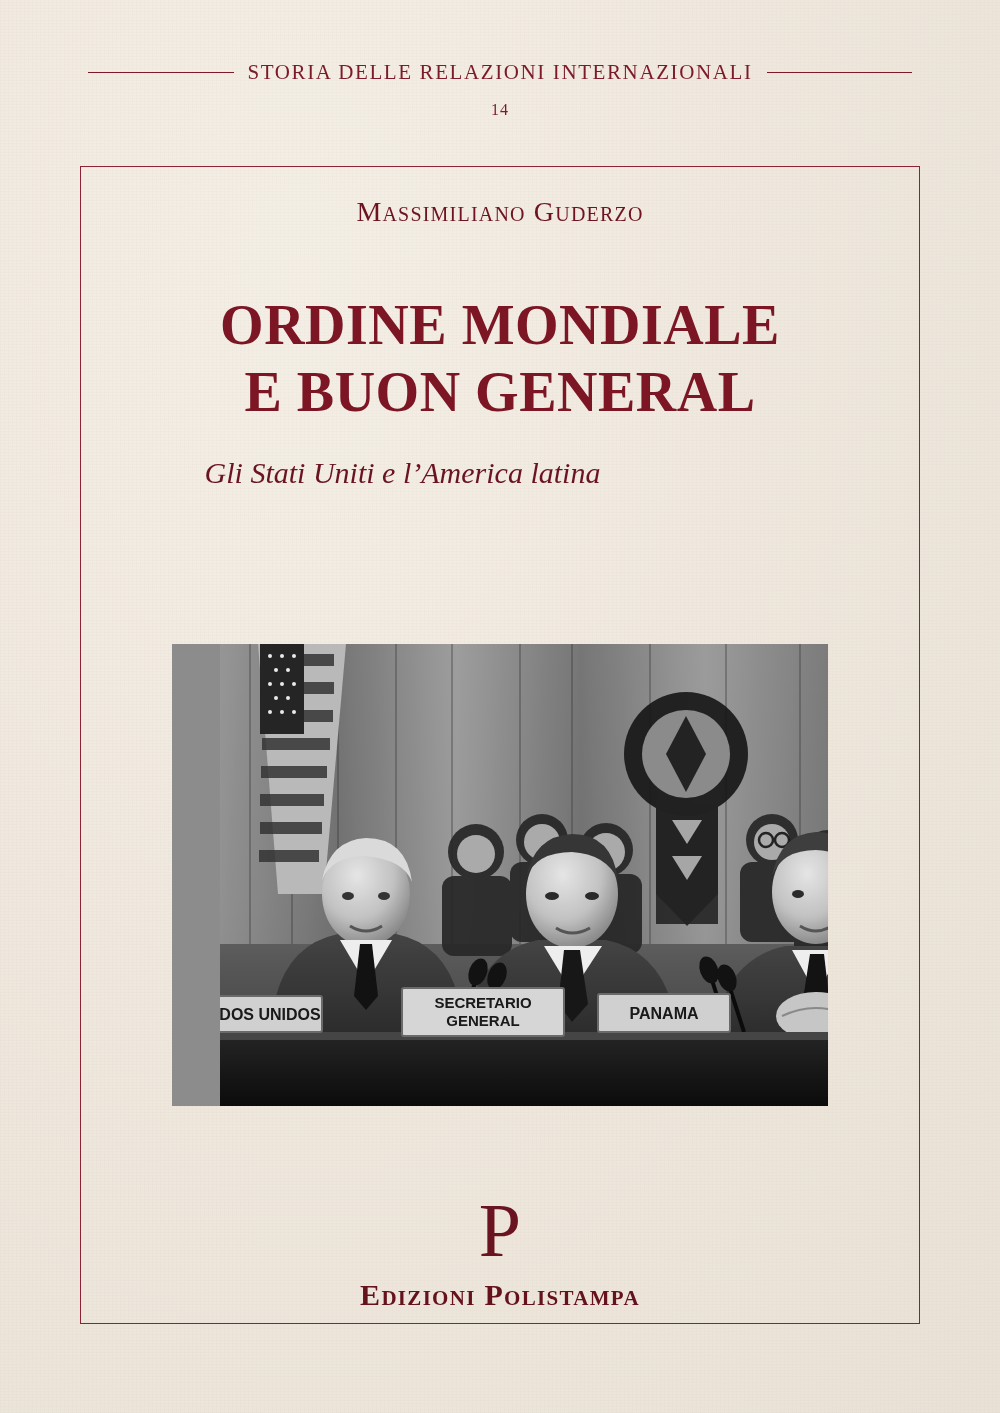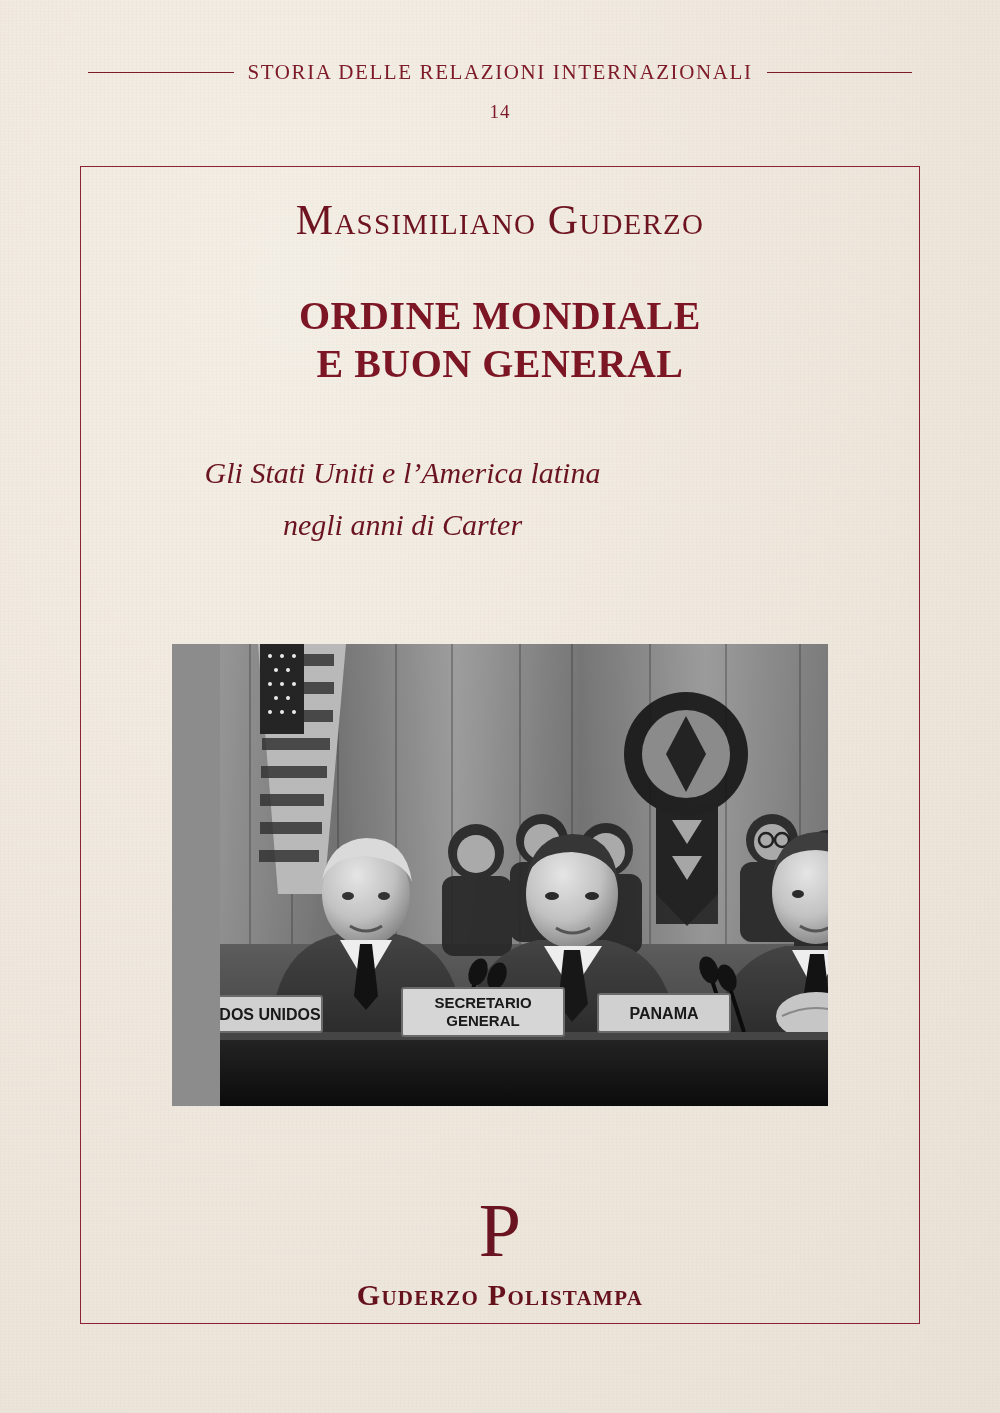--- a/index.html
+++ b/index.html
@@ -52,56 +52,56 @@
     font-family: "Liberation Serif", serif;
     font-size: 21px;
     letter-spacing: 1.6px;
     color: #7d1a28;
     white-space: nowrap;
     font-variant: small-caps;
     text-transform: uppercase;
   }
   .series-num {
     margin-top: 16px;
-    font-size: 19px;
+    font-size: 16px;
     color: #7d1a28;
     letter-spacing: 1px;
   }
 
   
   .frame {
     position: absolute;
     left: 80px;
     top: 166px;
     width: 840px;
     height: 1158px;
     border: 1.5px solid #8c2233;
   }
 
   
   .author {
     position: absolute;
     top: 196px;
     width: 1000px;
     text-align: center;
-    font-size: 42px;
+    font-size: 28px;
     color: #6e1420;
     font-variant: small-caps;
     letter-spacing: 1.2px;
   }
 
   
   .title {
     position: absolute;
     top: 292px;
     width: 1000px;
     text-align: center;
     color: #7c1524;
     font-weight: bold;
-    font-size: 40px;
+    font-size: 56px;
     line-height: 1.19;
     letter-spacing: 0.5px;
   }
   .title .l2 { display: block; }
 
   
   .subtitle {
     position: absolute;
     top: 447px;
     width: 805px;
@@ -169,21 +169,20 @@
 
   <div class="author">Massimiliano Guderzo</div>
 
   <div class="title">
     <span class="l1">ORDINE MONDIALE</span>
     <span class="l2">E BUON GENERAL</span>
   </div>
 
   <div class="subtitle">
     <div>Gli Stati Uniti e l’America latina</div>
-    <div>negli anni di Carter</div>
   </div>
 
   <div class="photo">
     <svg width="656" height="462" viewBox="0 0 656 462" xmlns="http://www.w3.org/2000/svg">
       <defs>
         <linearGradient id="bg" x1="0" y1="0" x2="0" y2="1">
           <stop offset="0%" stop-color="#8a867f"></stop>
           <stop offset="55%" stop-color="#6d6a64"></stop>
           <stop offset="100%" stop-color="#3a3835"></stop>
         </linearGradient>
@@ -361,16 +360,16 @@
         <rect x="378" y="350" width="132" height="38" rx="2" fill="#cfcac0" stroke="#6f6b64" stroke-width="2"></rect>
         <text x="444" y="375" font-family="Liberation Sans, sans-serif" font-size="16" font-weight="bold" fill="#222120" text-anchor="middle">PANAMA</text>
       </g>
 
       <rect x="0" y="0" width="656" height="462" fill="none"></rect>
     </svg>
   </div>
 
   <div class="publisher">
     <div class="pub-mark">P</div>
-    <div class="pub-name">Guderzo Polistampa</div>
+    <div class="pub-name">Edizioni Polistampa</div>
   </div>
 
 </div>
 
 </body></html>

